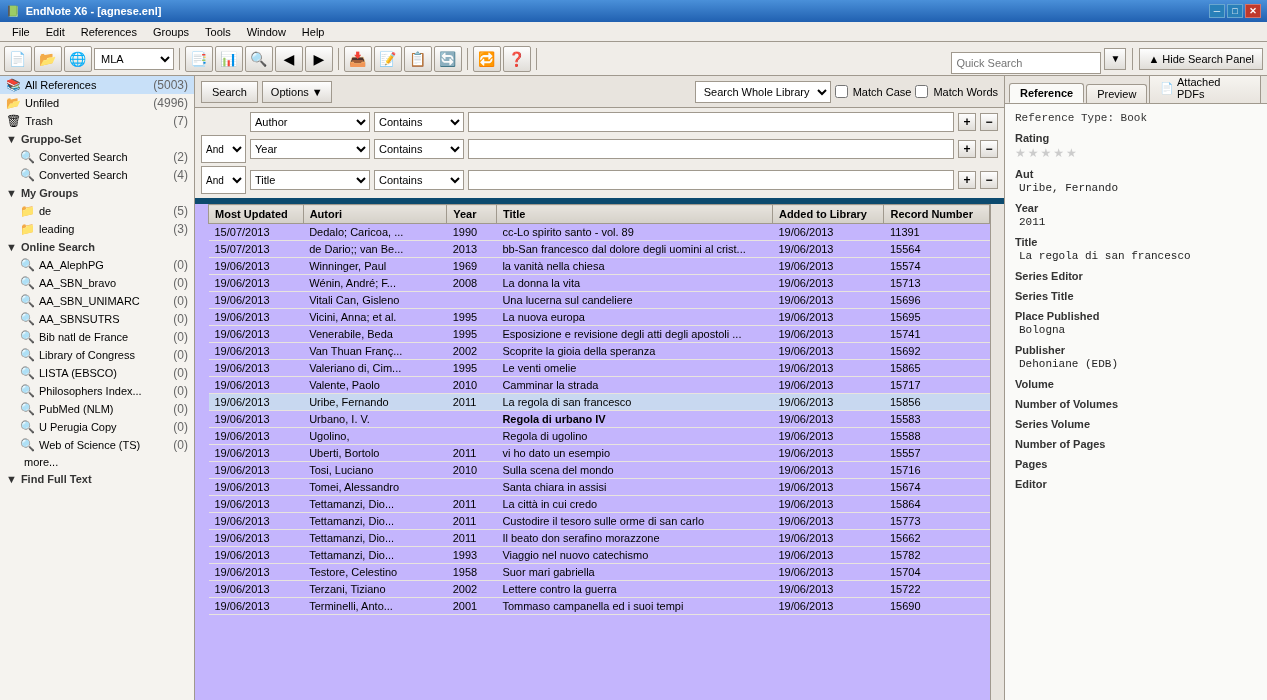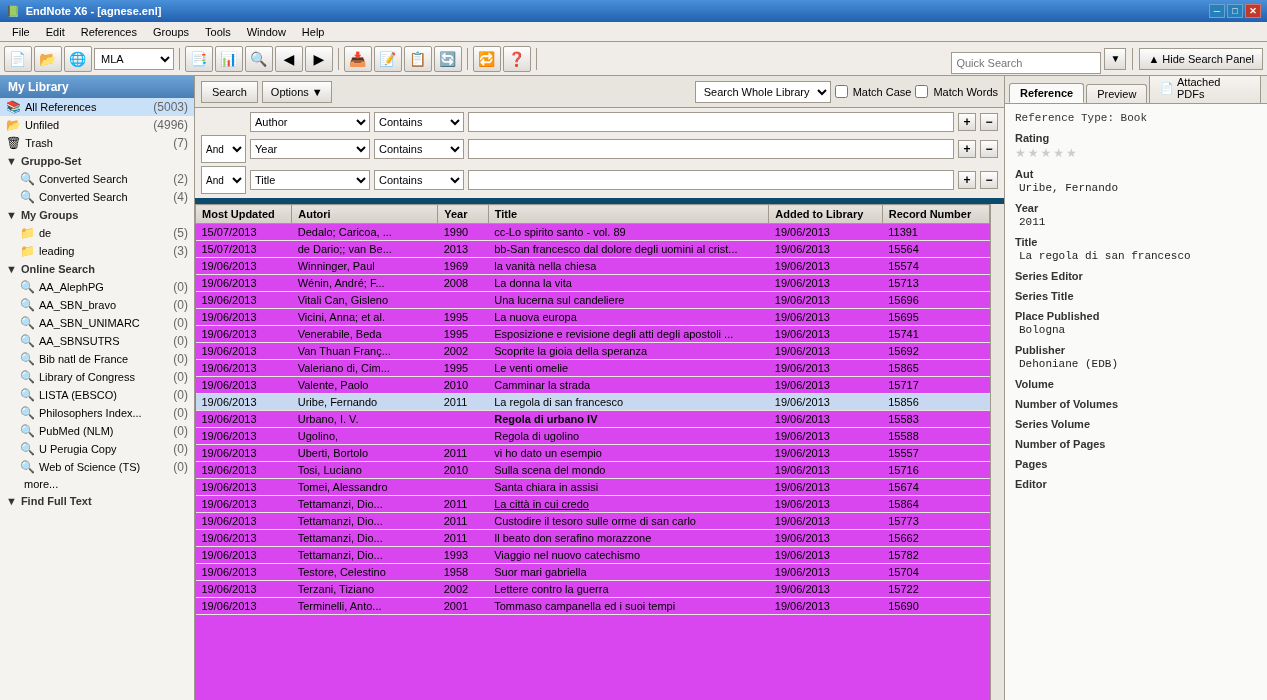--- a/index.html
+++ b/index.html
@@ -241,21 +241,22 @@
       font-size: 12px;
       display: flex; align-items: center; justify-content: center;
       font-weight: bold;
       line-height: 1;
     }
 
     
     .results-table-wrap {
       flex: 1;
       overflow-y: auto;
-      background: #d946ef;
+      background: #c4b5fd;
+      padding-left: 13px;
     }
     table {
       width: 100%;
       border-collapse: collapse;
       font-size: 11px;
     }
     thead th {
       background: linear-gradient(to bottom, #e8e4de, #d4d0c8);
       border: 1px solid #a0998e;
       padding: 3px 6px;
@@ -410,21 +411,20 @@
     <button class="hide-panel-btn">
       <span>▲</span>
       <span>Hide Search Panel</span>
     </button>
   </div>
 </div>
 
 <div class="main-layout">
 
   <div class="sidebar">
-    <div class="sidebar-header">My Library</div>
     <div id="sidebarContent">
         <div class="sidebar-item selected">
           <span class="sidebar-item-icon">📚</span>
       <span>All References</span>
       <span class="sidebar-item-count">(5003)</span>
         </div>
         <div class="sidebar-item">
           <span class="sidebar-item-icon">📂</span>
       <span>Unfiled</span>
       <span class="sidebar-item-count">(4996)</span>
@@ -723,21 +723,21 @@
       <td>Tomei, Alessandro</td>
       <td></td>
       <td style="max-width:250px;overflow:hidden;text-overflow:ellipsis;">Santa chiara in assisi</td>
       <td>19/06/2013</td>
       <td>15674</td>
     </tr>
               <tr>
       <td>19/06/2013</td>
       <td>Tettamanzi, Dio...</td>
       <td>2011</td>
-      <td style="max-width:250px;overflow:hidden;text-overflow:ellipsis;text-decoration:underline;">La città in cui credo</td>
+      <td style="max-width:250px;overflow:hidden;text-overflow:ellipsis;">La città in cui credo</td>
       <td>19/06/2013</td>
       <td>15864</td>
     </tr>
               <tr>
       <td>19/06/2013</td>
       <td>Tettamanzi, Dio...</td>
       <td>2011</td>
       <td style="max-width:250px;overflow:hidden;text-overflow:ellipsis;">Custodire il tesoro sulle orme di san carlo</td>
       <td>19/06/2013</td>
       <td>15773</td>

